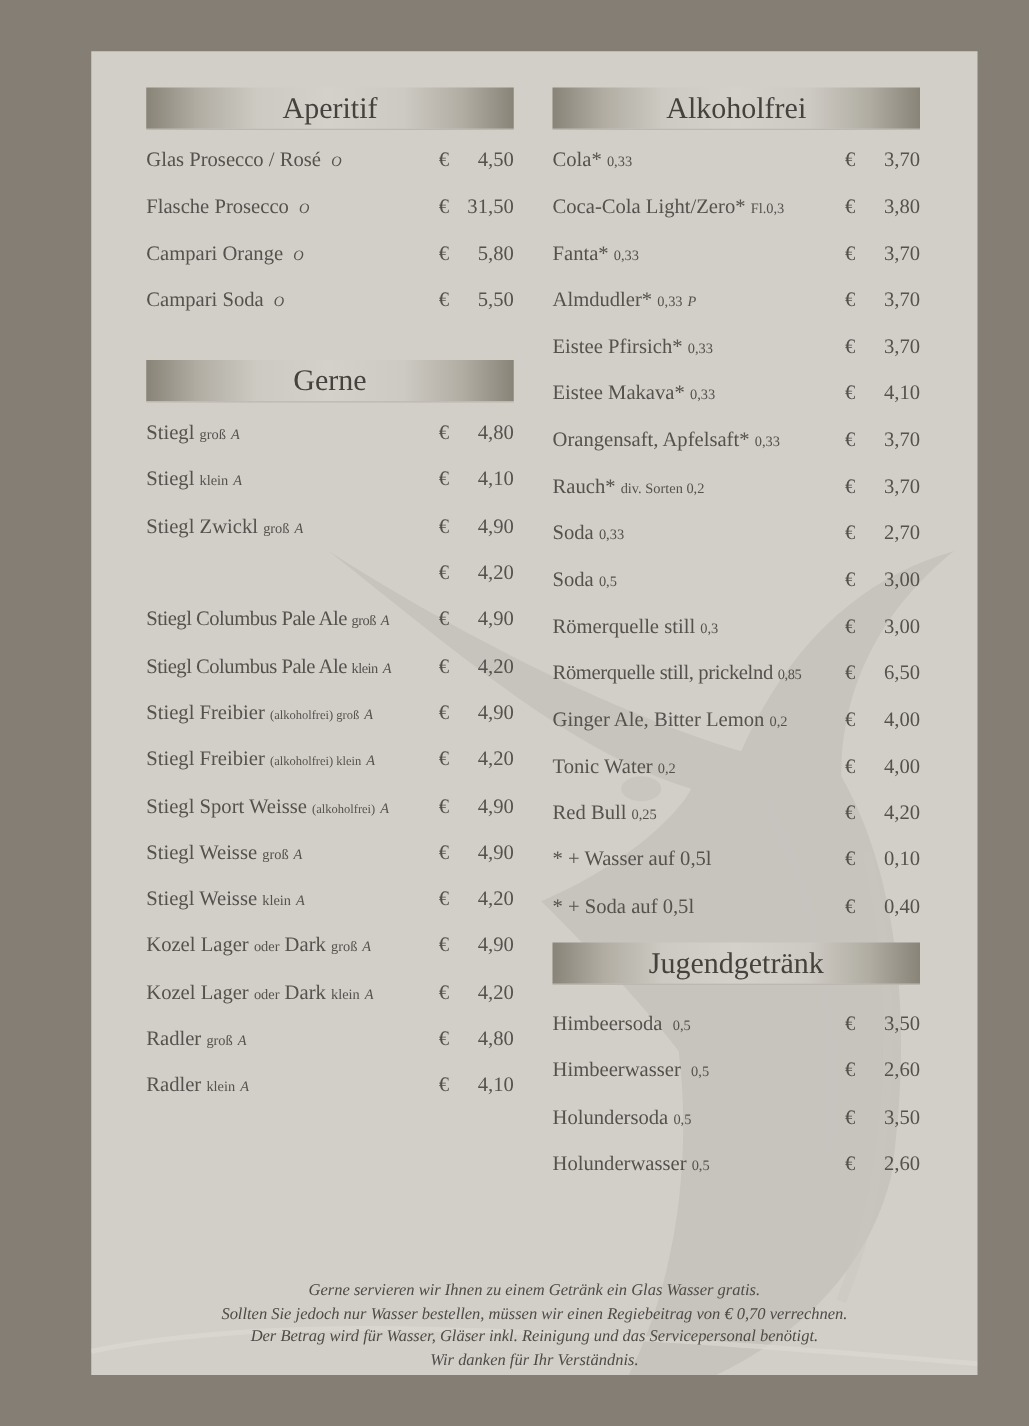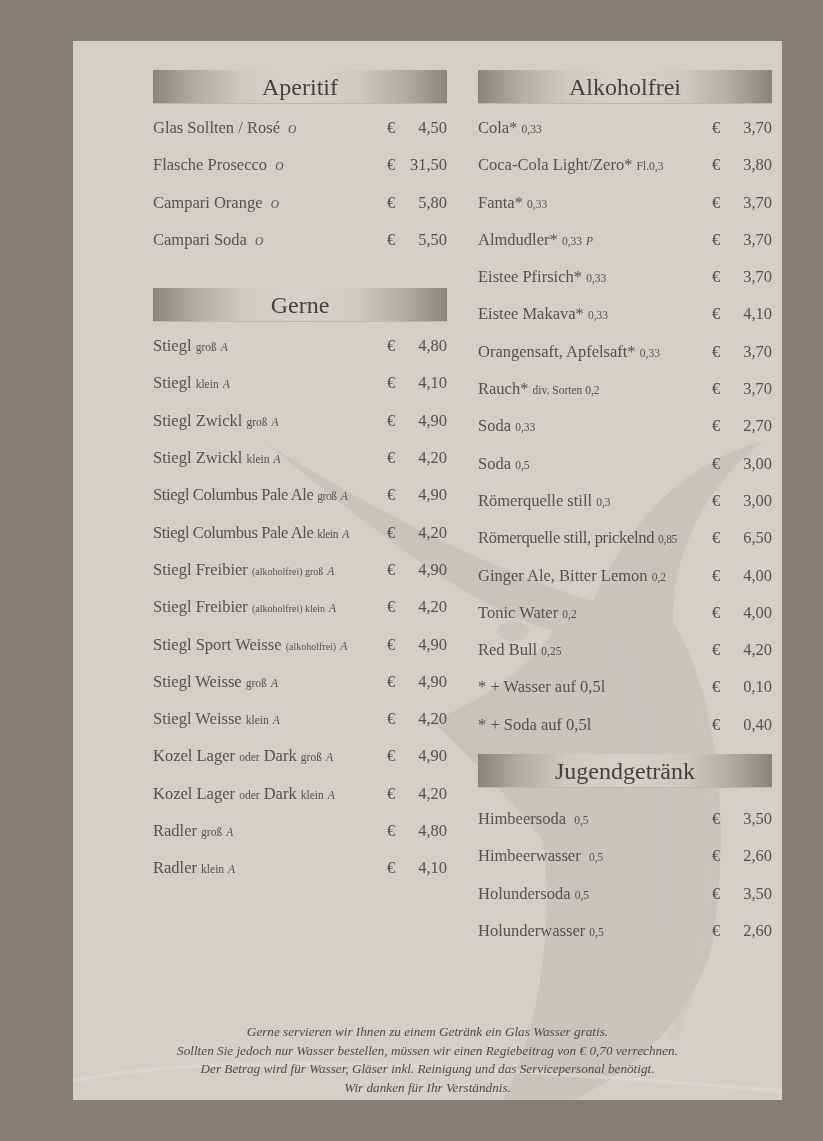--- a/index.html
+++ b/index.html
@@ -5,21 +5,21 @@
   html, body { margin:0; padding:0; }
   body {
     width:823px; height:1141px; background:#847e74; position:relative; overflow:hidden;
     font-family:"Liberation Serif", "DejaVu Serif", serif; color:#55524d;
   }
   .page {
     position:absolute; left:73px; top:41px; width:709px; height:1059px;
     background:#d2cfc9; overflow:hidden;
   }
   .deco { position:absolute; left:0; top:0; width:709px; height:1059px; pointer-events:none; }
-  .col { position:absolute;margin-left:36px; }
+  .col { position:absolute; }
   .col-left { left:44px; top:29px; width:294px; }
   .col-right { left:369px; top:29px; width:294px; }
   .banner {
     height:33px; position:relative; margin:0;
     background:linear-gradient(90deg,#898478 0%,#b1ada3 14%,#cdcac3 30%,#d4d1cb 50%,#cdcac3 70%,#b1ada3 86%,#898478 100%);
     border-bottom:1px solid #bcb8b0;
     text-align:center; font-size:24px; line-height:34px; color:#45423d;
   }
   .row {
     position:relative; height:37.3px; line-height:37.3px; font-size:16.5px; white-space:nowrap;
@@ -45,21 +45,21 @@
     <ellipse cx="440" cy="590" rx="16" ry="10" fill="#c3c0ba" opacity="0.6"></ellipse>
     <path d="M0 1040 C 150 1010, 350 1020, 709 1050" stroke="#dcd9d3" stroke-width="4" fill="none" opacity="0.7"></path>
   </svg>
 
   <div class="col col-left">
     <div class="banner">
       <span>Aperitif</span>
     </div>
     <div style="height:5px"></div>
     <div class="row">
-        <span class="name"><span>Glas Sollten / Rosé</span> <span class="tag">O</span></span>
+        <span class="name"><span>Glas Prosecco / Rosé</span> <span class="tag">O</span></span>
         <span class="euro">€</span>
         <span class="price">4,50</span>
       </div>
     <div class="row">
         <span class="name"><span>Flasche Prosecco</span> <span class="tag">O</span></span>
         <span class="euro">€</span>
         <span class="price">31,50</span>
       </div>
     <div class="row">
         <span class="name"><span>Campari Orange</span> <span class="tag">O</span></span>
@@ -86,21 +86,20 @@
         <span class="name"><span>Stiegl</span> <span class="small">klein</span><span class="tag">A</span></span>
         <span class="euro">€</span>
         <span class="price">4,10</span>
       </div>
     <div class="row">
         <span class="name"><span>Stiegl Zwickl</span> <span class="small">groß</span><span class="tag">A</span></span>
         <span class="euro">€</span>
         <span class="price">4,90</span>
       </div>
     <div class="row">
-        <span class="name"><span>Stiegl Zwickl</span> <span class="small">klein</span><span class="tag">A</span></span>
         <span class="euro">€</span>
         <span class="price">4,20</span>
       </div>
     <div class="row">
         <span class="name" style="letter-spacing:-0.4px"><span>Stiegl Columbus Pale Ale</span> <span class="small">groß</span><span class="tag">A</span></span>
         <span class="euro">€</span>
         <span class="price">4,90</span>
       </div>
     <div class="row">
         <span class="name" style="letter-spacing:-0.4px"><span>Stiegl Columbus Pale Ale</span> <span class="small">klein</span><span class="tag">A</span></span>

